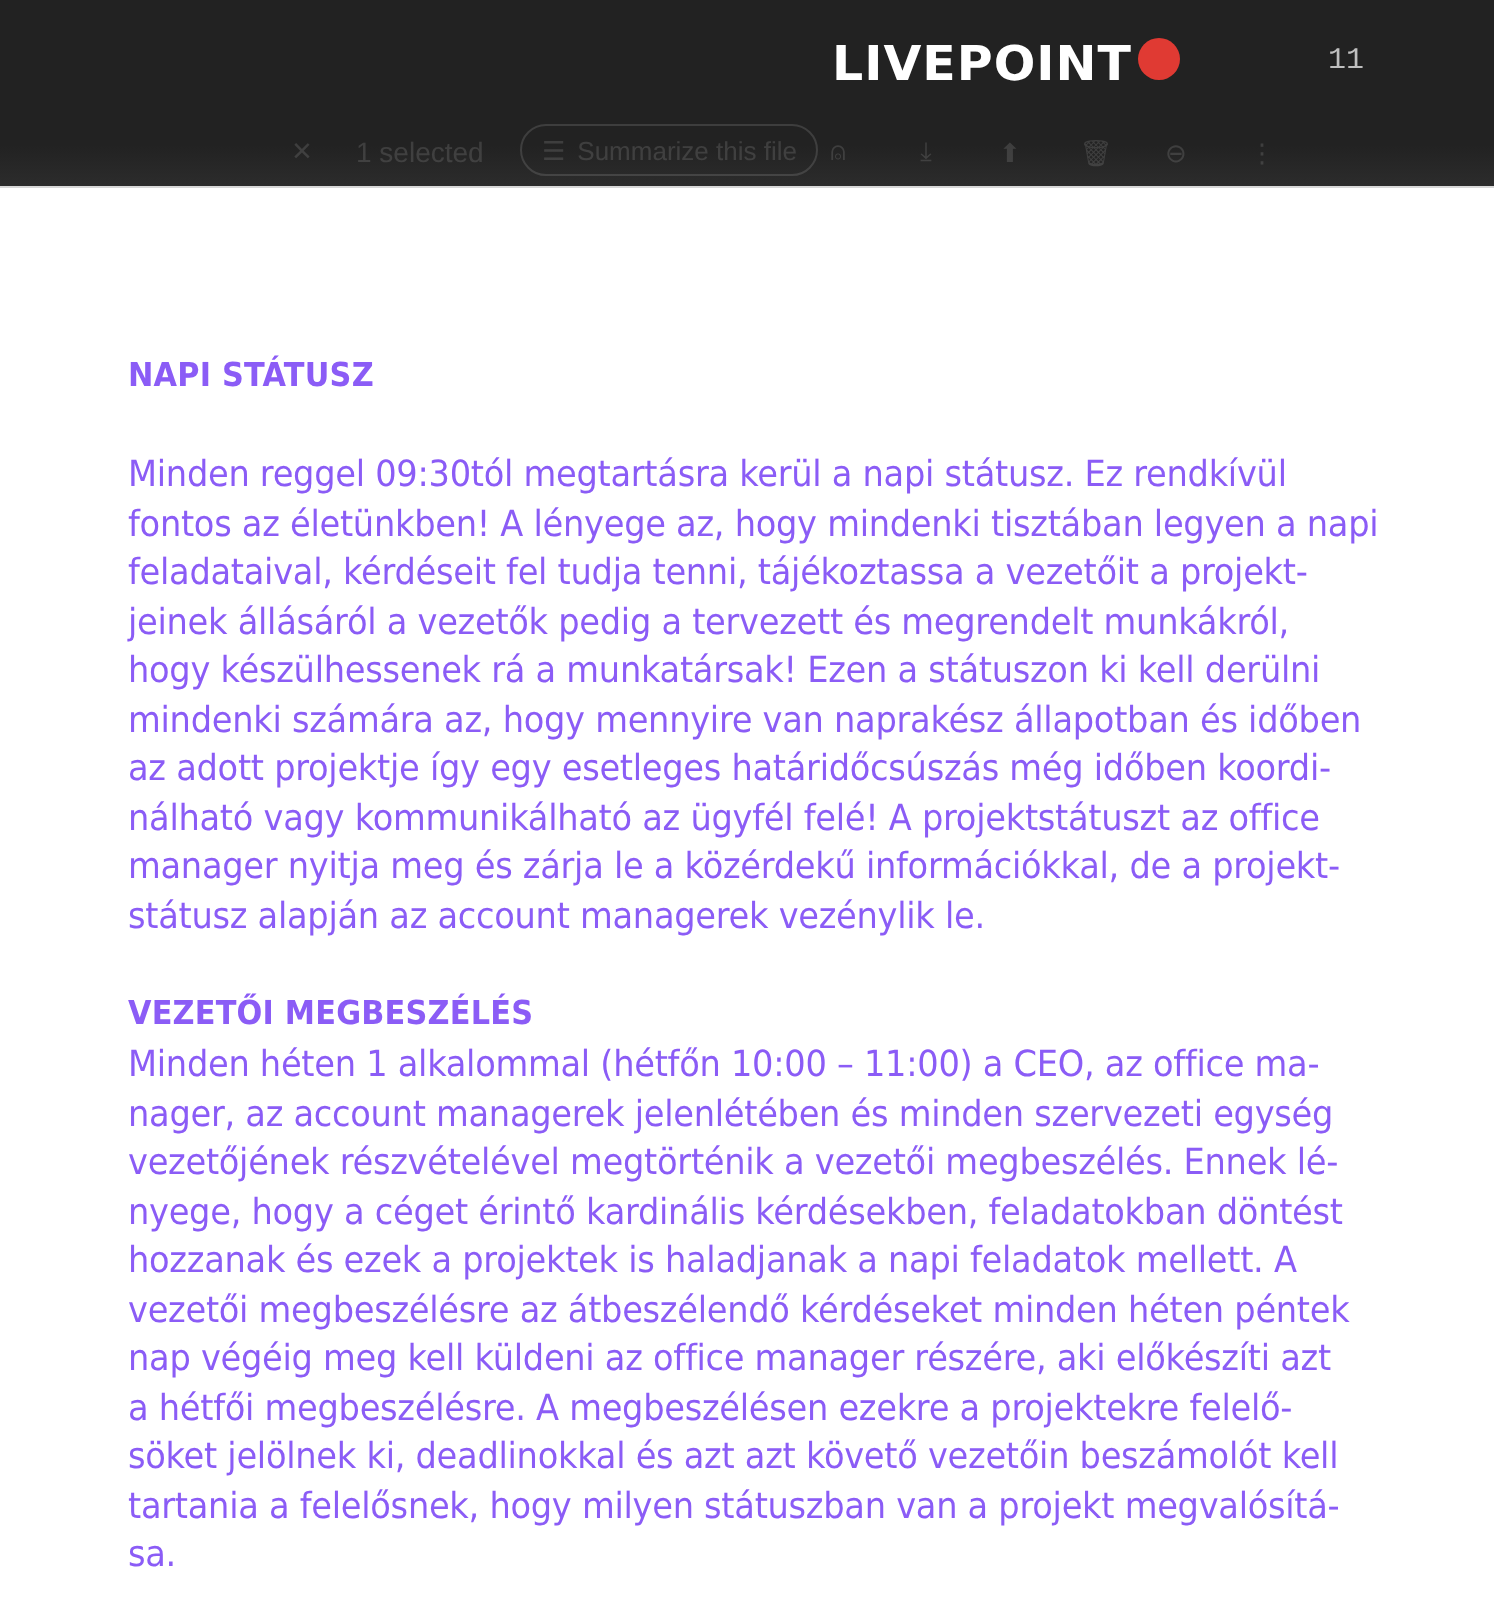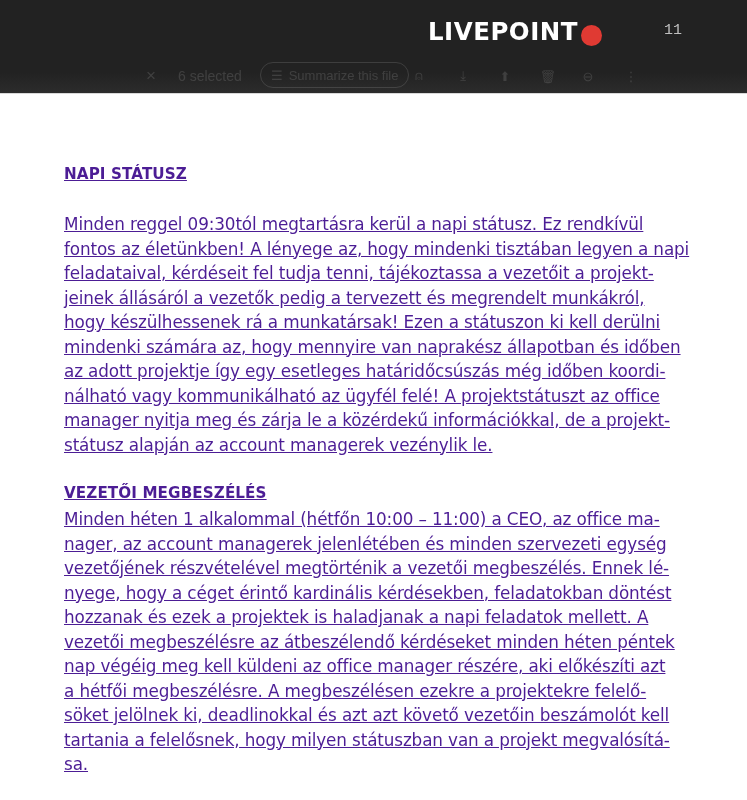--- a/index.html
+++ b/index.html
@@ -17,24 +17,24 @@
     .header {
       position: absolute;
       left: 0; top: 0;
       width: 747px;
       height: 93px;
       background: linear-gradient(#222222 0%, #222222 78%, #2c2c2c 100%);
       border-bottom: 1px solid #d8d8d8;
     }
     .logo {
       position: absolute;
-      left: 428px;
+      left: 416px;
       top: 18px;
       display: flex;
-      align-items: flex-end;
+      align-items: flex-start;
     }
     .logo-text {
       font-family: "DejaVu Sans", sans-serif;
       font-weight: bold;
       font-size: 24px;
       letter-spacing: 0.5px;
       color: #ffffff;
       line-height: 28px;
       transform: scaleX(1.02);
       transform-origin: left center;
@@ -95,24 +95,23 @@
     .tb-share { left: 411px; }
     .tb-download { left: 455px; }
     .tb-move { left: 497px; }
     .tb-delete { left: 540px; }
     .tb-link { left: 580px; }
     .tb-more { left: 623px; }
 
     .content {
       position: absolute;
       left: 64px;
-      top: 160px;
+      top: 174px;
       width: 620px;
-      color: #4c1d95;
-      text-decoration: underline;
+      color: #8b5cf6;
     }
     .heading {
       font-family: "DejaVu Sans", sans-serif;
       font-weight: bold;
       font-size: 16.5px;
       margin: 0;
       line-height: 28px;
       letter-spacing: 0.1px;
       transform: scaleX(0.92);
       transform-origin: left center;
@@ -141,21 +140,21 @@
 
 <div class="header">
   <div class="logo">
     <span class="logo-text">LIVEPOINT</span>
     <span class="logo-dot" id="logo-dot" style="background: rgb(224, 58, 51);"></span>
   </div>
   <span class="page-number">11</span>
 
   <div class="toolbar">
     <span class="tb-close">×</span>
-    <span class="tb-selected">6 selected</span>
+    <span class="tb-selected">1 selected</span>
     <span class="tb-summarize">
       <span>☰</span>
       <span>Summarize this file</span>
     </span>
     <span class="tb-icon tb-share">⍝</span>
     <span class="tb-icon tb-download">⤓</span>
     <span class="tb-icon tb-move">⬆</span>
     <span class="tb-icon tb-delete">🗑</span>
     <span class="tb-icon tb-link">⊖</span>
     <span class="tb-icon tb-more">⋮</span>

